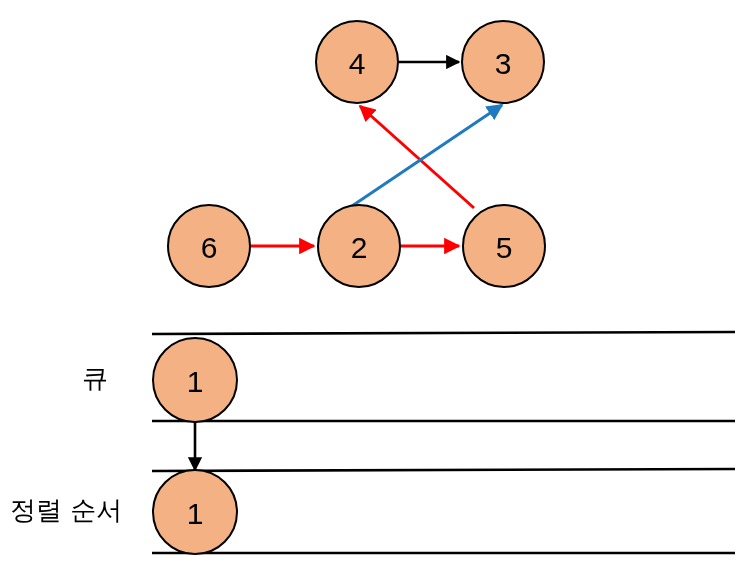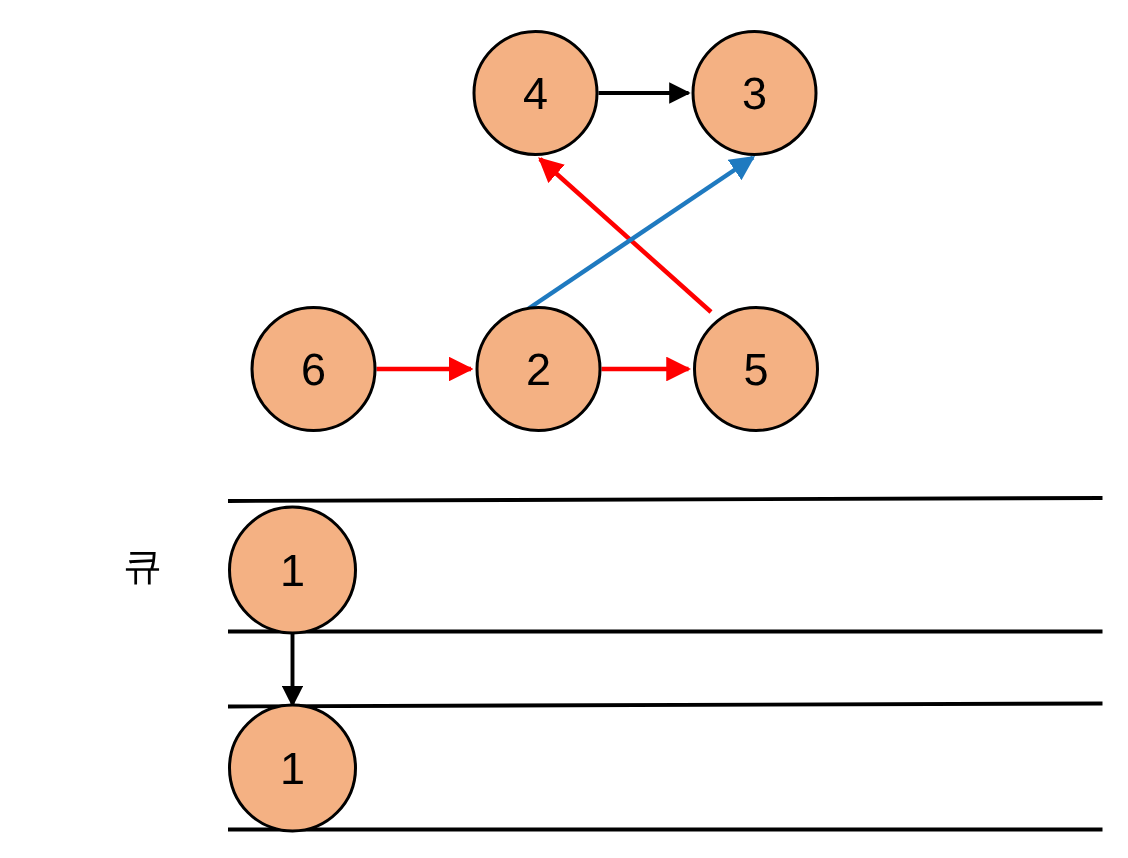--- a/index.html
+++ b/index.html
@@ -119,14 +119,15 @@
     </g>
 
     <g>
       <circle cx="195" cy="512" r="42" fill="#F4B183" stroke="#000000" stroke-width="2"></circle>
       <text class="node-label" x="195" y="513">1</text>
     </g>
   </svg>
 
   <div class="row-label" id="label-queue">큐</div>
 
+  <div class="row-label" id="label-order">정렬 순서</div>
 
 </div>
 
 </body></html>

